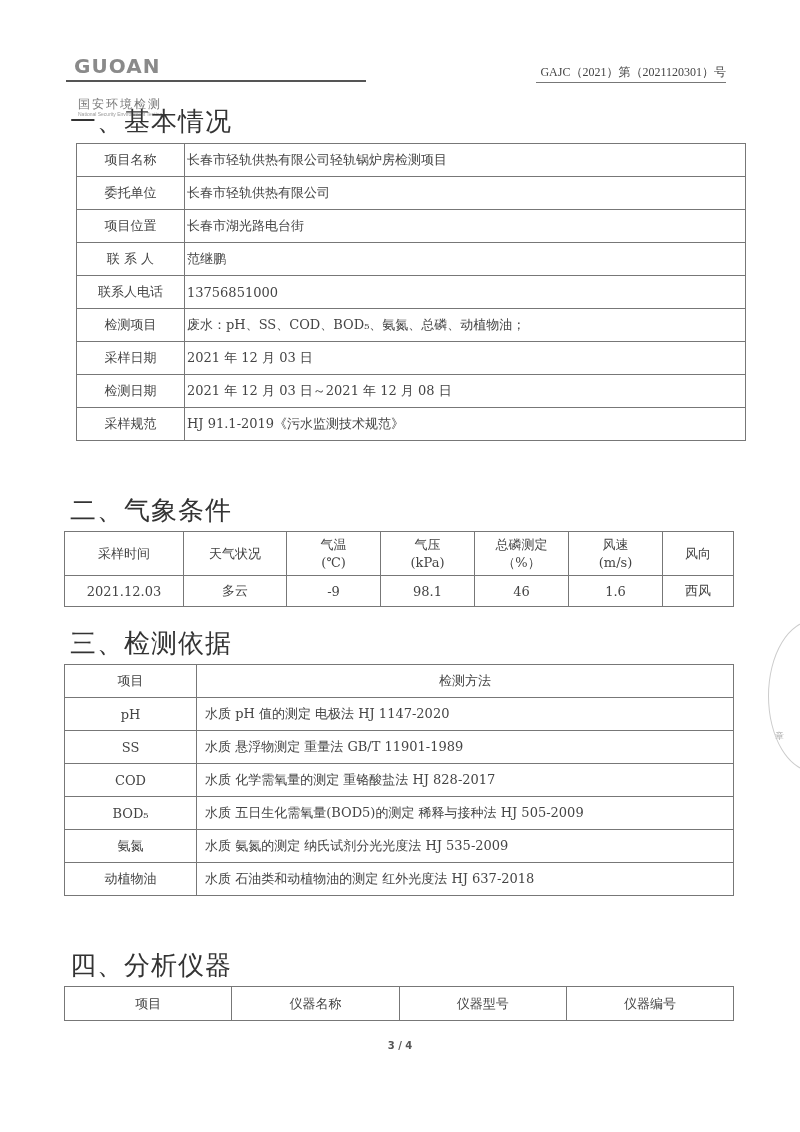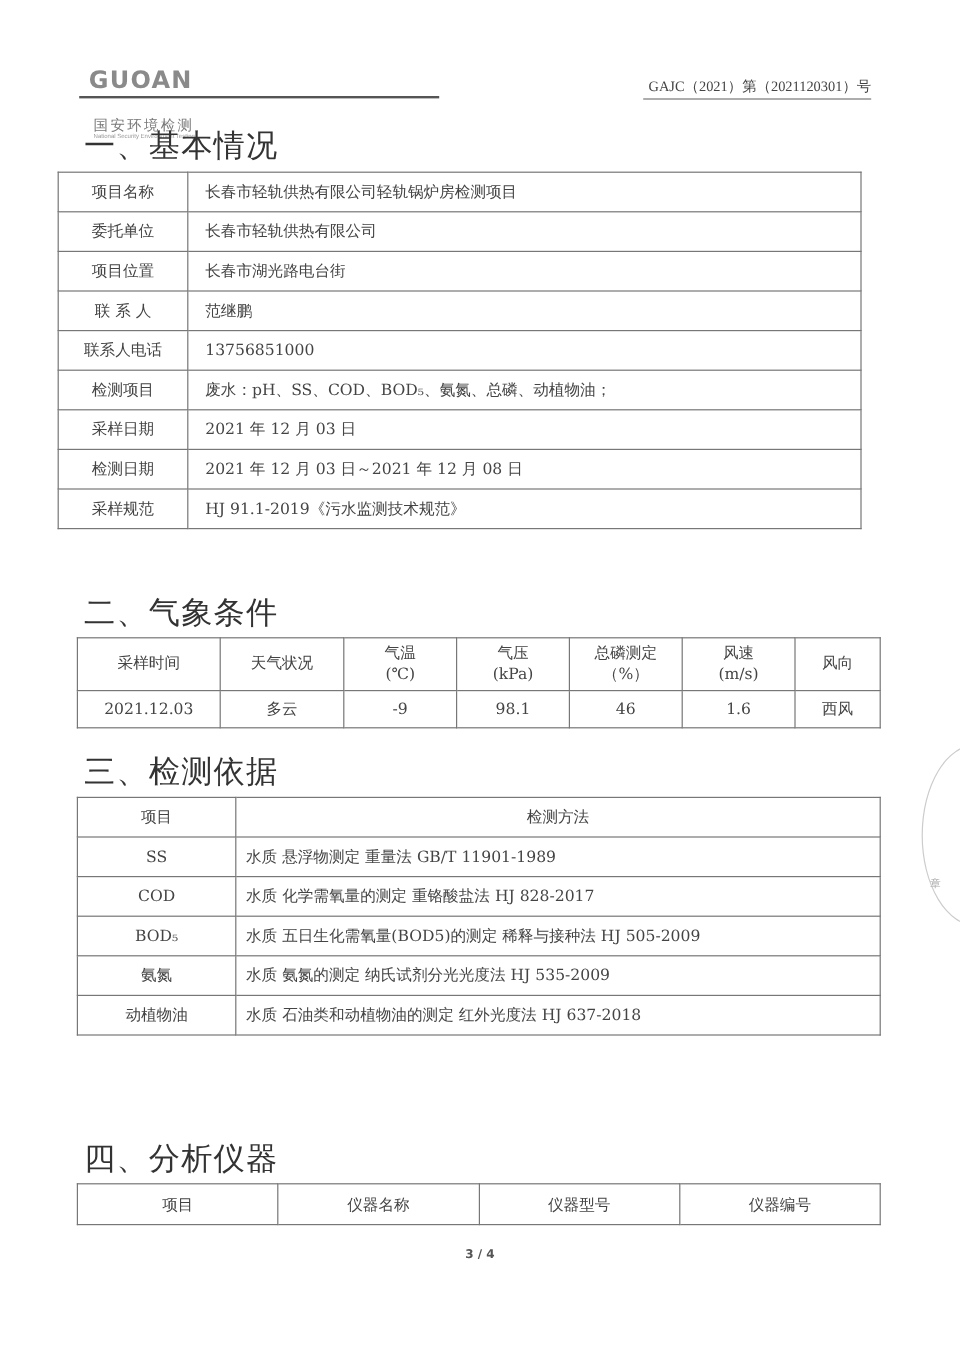--- a/index.html
+++ b/index.html
@@ -23,24 +23,24 @@
   }
   .header-right-line { position: absolute; left: 470px; right: 0; top: 30px; border-top: 1px solid #777; }
 
   .section-title {
     position: absolute; left: 70px; font-family: "DejaVu Sans", sans-serif;
     font-size: 26px; color: #333; letter-spacing: 1px;
   }
   table { border-collapse: collapse; position: absolute; font-size: 13px; color: #444; }
   td, th { border: 1px solid #777; font-weight: normal; padding: 0; }
 
-  #t1 { left: 48px; top: 143px; width: 670px; }
+  #t1 { left: 76px; top: 143px; width: 670px; }
   #t1 td { height: 32px; }
   #t1 td.k { width: 107px; text-align: center; }
-  #t1 td.v { padding-left: 14px; }
+  #t1 td.v { padding-left: 2px; }
 
   #t2 { left: 64px; top: 531px; width: 670px; text-align: center; }
   #t2 .h td { height: 43px; line-height: 18px; }
   #t2 .r td { height: 30px; }
 
   #t3 { left: 64px; top: 664px; width: 670px; }
   #t3 td { height: 32px; }
   #t3 td.k { width: 131px; text-align: center; }
   #t3 td.v { padding-left: 8px; }
   #t3 tr.h td.v { text-align: center; padding-left: 0; }
@@ -137,20 +137,24 @@
   </table>
 
 <div class="section-title" style="top:626px">三、检测依据</div>
 <table id="t3">
   <tbody>
       <tr class="h">
         <td class="k">项目</td>
         <td class="v">检测方法</td>
       </tr>
   <tr>
+        <td class="k">pH</td>
+        <td class="v">水质 pH 值的测定  电极法 HJ 1147-2020</td>
+      </tr>
+  <tr>
         <td class="k">SS</td>
         <td class="v">水质  悬浮物测定  重量法 GB/T 11901-1989</td>
       </tr>
   <tr>
         <td class="k">COD</td>
         <td class="v">水质  化学需氧量的测定  重铬酸盐法  HJ 828-2017</td>
       </tr>
   <tr>
         <td class="k">BOD₅</td>
         <td class="v">水质  五日生化需氧量(BOD5)的测定  稀释与接种法  HJ 505-2009</td>

